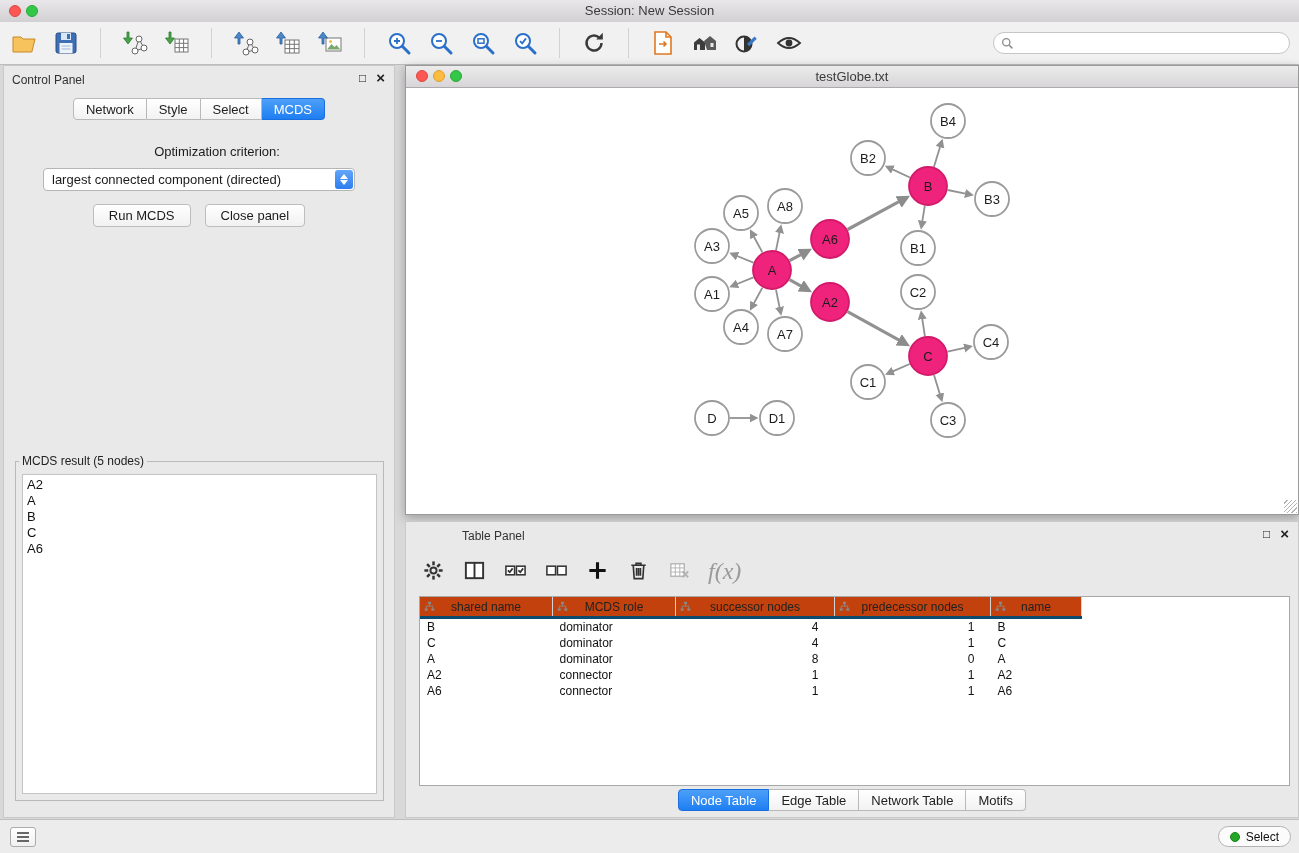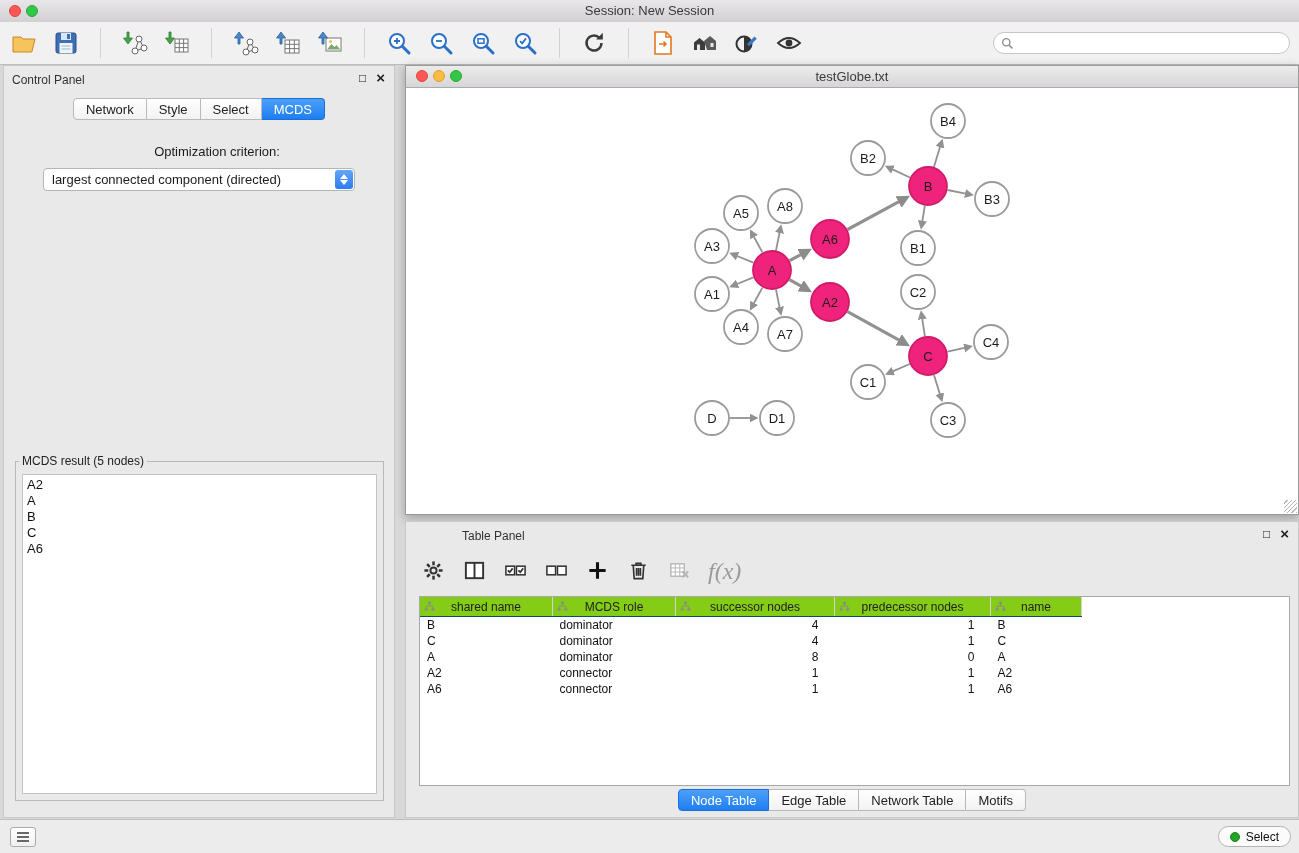--- a/index.html
+++ b/index.html
@@ -85,22 +85,22 @@
   
   .table-panel{position:absolute;left:405px;top:521px;width:894px;height:297px;background:#e9e9e9;
     border:1px solid #c9c9c9;box-sizing:border-box;padding-left:48px;}
   .table-toolbar{position:absolute;left:13px;top:34px;display:flex;align-items:center;gap:13px;}
   .tbl-btn{width:28px;height:28px;border:none;background:transparent;padding:2px;cursor:default;}
   .tbl-btn svg{width:23px;height:23px;display:block;margin:auto;}
   .tbl-btn.fx{width:auto;font-family:Liberation Serif, serif;font-style:italic;font-size:24px;color:#9a9a9a;}
   .table-wrap{position:absolute;left:13px;top:74px;width:871px;height:190px;background:#fff;
     border:1px solid #a8a8a8;overflow:hidden;box-sizing:border-box;}
   table.data-table{border-collapse:collapse;table-layout:fixed;}
-  .data-table th{position:relative;height:19px;background:#84cc16;border-right:1px solid #d4d4d4;
-    border-bottom:1px solid #0c4a6e;font-weight:normal;font-size:12px;color:#222;padding:0;}
+  .data-table th{position:relative;height:19px;background:#c2410c;border-right:1px solid #d4d4d4;
+    border-bottom:3px solid #0c4a6e;font-weight:normal;font-size:12px;color:#222;padding:0;}
   .th-ic{position:absolute;left:4px;top:4px;}
   .th-ic svg{width:11px;height:11px;display:block;}
   .th-lbl{display:block;text-align:center;}
   .data-table td{height:16px;font-size:12px;color:#111;padding:0 16px 0 7px;white-space:nowrap;overflow:hidden;}
   .bottom-tabs{position:absolute;left:0;right:0;bottom:6px;display:flex;justify-content:center;}
 
   
   .statusbar{position:absolute;left:0;top:819px;width:1299px;height:34px;background:#ececec;
     border-top:1px solid #bfbfbf;box-sizing:border-box;}
   .list-btn{position:absolute;left:10px;top:7px;width:26px;height:20px;background:linear-gradient(#fff,#f0f0f0);
@@ -273,20 +273,24 @@
         <button class="seg-tab">Select</button>
         <button class="seg-tab active">MCDS</button>
       </div>
     <div class="opt-label">Optimization criterion:</div>
     <div class="dropdown">
       <span class="dropdown-text">largest connected component (directed)</span>
       <span class="dropdown-stepper">
           <i class="up"></i>
           <i class="dn"></i>
         </span>
+    </div>
+    <div class="btn-row">
+      <button class="btn">Run MCDS</button>
+      <button class="btn">Close panel</button>
     </div>
     <fieldset class="result-fieldset">
       <legend>MCDS result (5 nodes)</legend>
       <div class="result-list">
           <div class="result-item">A2</div>
           <div class="result-item">A</div>
           <div class="result-item">B</div>
           <div class="result-item">C</div>
           <div class="result-item">A6</div>
         </div>

